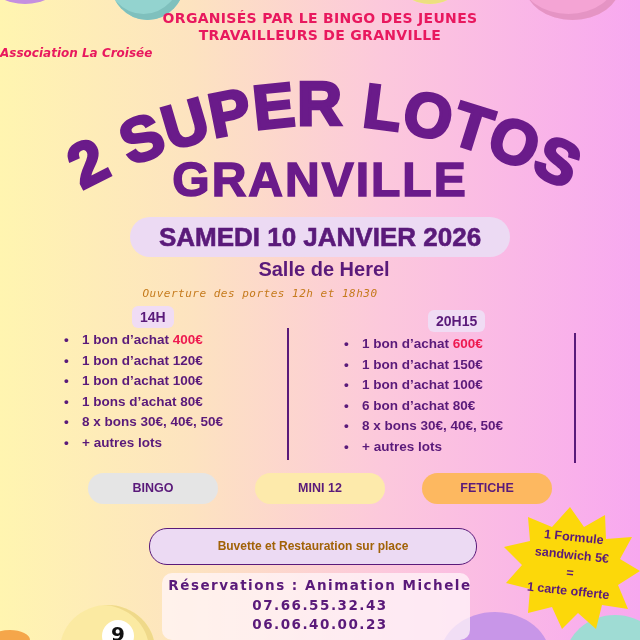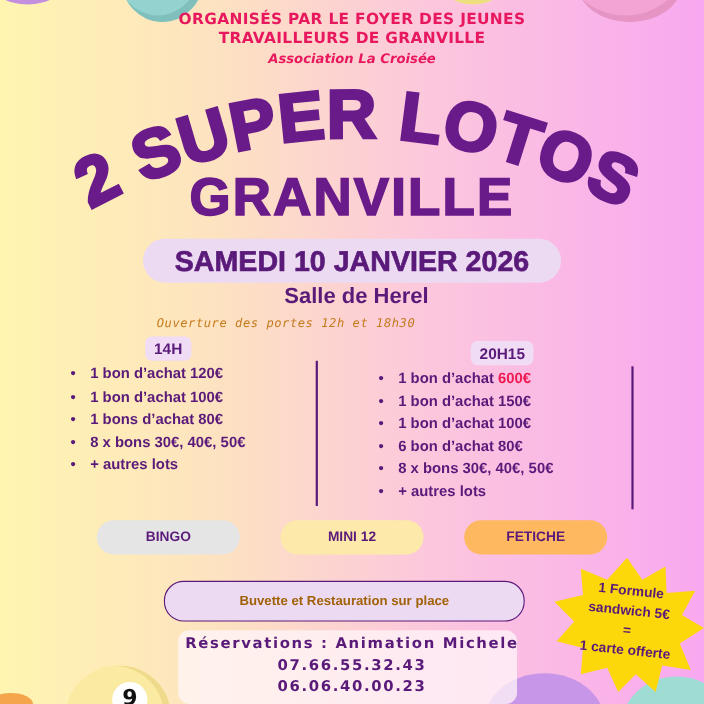--- a/index.html
+++ b/index.html
@@ -15,21 +15,21 @@
     .ball-teal-tl { left: 110px; top: -60px; width: 75px; height: 80px; background: #93d3cf; box-shadow: inset -4px -6px 0 #7fc0bd; }
     .ball-yellow-tr { left: 400px; top: -40px; width: 60px; height: 44px; background: #fbf09a; box-shadow: inset -4px -4px 0 #eddf80; }
     .ball-pink-tr { left: 525px; top: -50px; width: 95px; height: 70px; background: #f4a4d4; box-shadow: inset -4px -6px 0 #e594c4; }
     .ball-yellow-bl { left: 60px; top: 605px; width: 95px; height: 90px; background: #fbeaa2; box-shadow: inset -6px 0 0 #efd98a; }
     .ball-purple-br { left: 440px; top: 612px; width: 110px; height: 90px; background: #c896e8; }
     .ball-teal-br { left: 565px; top: 615px; width: 100px; height: 90px; background: #9fdcd4; }
     .num-ball { position: absolute; left: 102px; top: 620px; width: 32px; height: 32px; border-radius: 50%; background: #fff; font-weight: bold; font-size: 20px; color: #111; text-align: center; line-height: 28px; }
     .orange-bl { position: absolute; left: -10px; top: 630px; width: 40px; height: 20px; border-radius: 50%; background: #f5a64a; }
 
     .org { position: absolute; top: 10px; left: 0; width: 640px; text-align: center; color: #e8185e; font-family: "DejaVu Sans", sans-serif; font-weight: bold; font-size: 14px; line-height: 17px; letter-spacing: 0.3px; }
-    .assoc { position: absolute; top: 46px; left: 0; width: 640px; text-align: center; color: #e8185e; font-style: italic; font-weight: bold; font-size: 12px; }
+    .assoc { position: absolute; top: 46px; left: 0; width: 640px; text-align: left; color: #e8185e; font-style: italic; font-weight: bold; font-size: 12px; }
 
     .title-svg { position: absolute; left: 0; top: 65px; }
     .granville { position: absolute; top: 152px; left: 0; width: 640px; text-align: center; font-family: "Liberation Sans", sans-serif; font-weight: 900; font-size: 48px; color: #6a1b8a; letter-spacing: 2px; -webkit-text-stroke: 1.5px #6a1b8a; }
 
     .date-pill { position: absolute; left: 130px; top: 217px; width: 380px; height: 40px; border-radius: 20px; background: #ecdaf3; text-align: center; line-height: 40px; font-family: "Liberation Sans", sans-serif; font-weight: bold; font-size: 26px; color: #5a1a7a; -webkit-text-stroke: 0.6px #5a1a7a; }
     .salle { position: absolute; top: 258px; left: 4px; width: 640px; text-align: center; font-family: "Liberation Sans", sans-serif; font-weight: bold; font-size: 20px; color: #5a1a7a; }
     .ouverture { position: absolute; top: 287px; left: 0; width: 520px; text-align: center; font-style: italic; font-size: 11px; color: #c57a1c; letter-spacing: 0.5px; font-family: "DejaVu Sans Mono", monospace; }
 
     .session-time { position: absolute; height: 22px; padding: 0 8px; border-radius: 6px; background: #f0dcf4; font-family: "Liberation Sans", sans-serif; font-weight: bold; font-size: 14px; color: #5a1a7a; line-height: 22px; }
     .time-1 { left: 132px; top: 306px; }
@@ -68,41 +68,42 @@
 <div class="ball ball-teal-tl"></div>
 <div class="ball ball-yellow-tr"></div>
 <div class="ball ball-pink-tr"></div>
 <div class="ball ball-yellow-bl"></div>
 <div class="num-ball">9</div>
 <div class="orange-bl"></div>
 <div class="ball ball-purple-br"></div>
 <div class="ball ball-teal-br"></div>
 
 <div class="org">
-  <div>ORGANISÉS PAR LE FOYER DES JEUNES</div>
+  <div>ORGANISÉS PAR LE BINGO DES JEUNES</div>
   <div>TRAVAILLEURS DE GRANVILLE</div>
 </div>
 <div class="assoc">Association La Croisée</div>
 
 <svg class="title-svg" width="640" height="160" viewBox="0 0 640 160">
   <defs>
     <path id="arcPath" d="M 40 150 Q 320 -30 610 150" fill="none"></path>
   </defs>
   <text font-family="Liberation Sans, sans-serif" font-weight="900" font-size="62" fill="#6a1b8a" stroke="#6a1b8a" stroke-width="3" letter-spacing="1" text-anchor="middle">
     <textPath href="#arcPath" startOffset="50%">2 SUPER LOTOS</textPath>
   </text>
 </svg>
 <div class="granville">GRANVILLE</div>
 
 <div class="date-pill">SAMEDI 10 JANVIER 2026</div>
 <div class="salle">Salle de Herel</div>
 <div class="ouverture">Ouverture des portes 12h et 18h30</div>
 
 <div class="session-time time-1">14H</div>
 <ul class="prize-list list-1">
+  <li><span class="bullet">•</span><span>1 bon d’achat </span><span class="highlight">400€</span></li>
   <li><span class="bullet">•</span><span>1 bon d’achat 120€</span></li>
   <li><span class="bullet">•</span><span>1 bon d’achat 100€</span></li>
   <li><span class="bullet">•</span><span>1 bons d’achat 80€</span></li>
   <li><span class="bullet">•</span><span>8 x bons 30€, 40€, 50€</span></li>
   <li><span class="bullet">•</span><span>+ autres lots</span></li>
 </ul>
 <div class="vline vline-1"></div>
 
 <div class="session-time time-2">20H15</div>
 <ul class="prize-list list-2">

